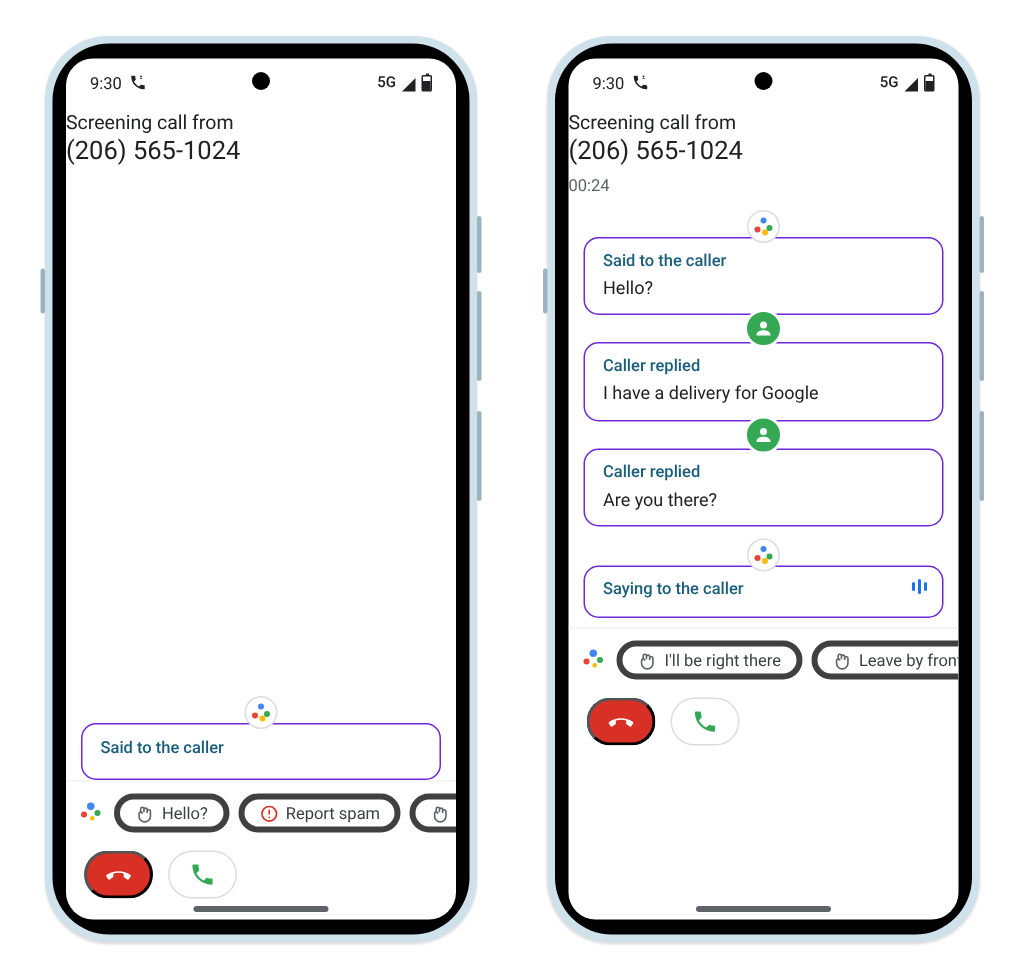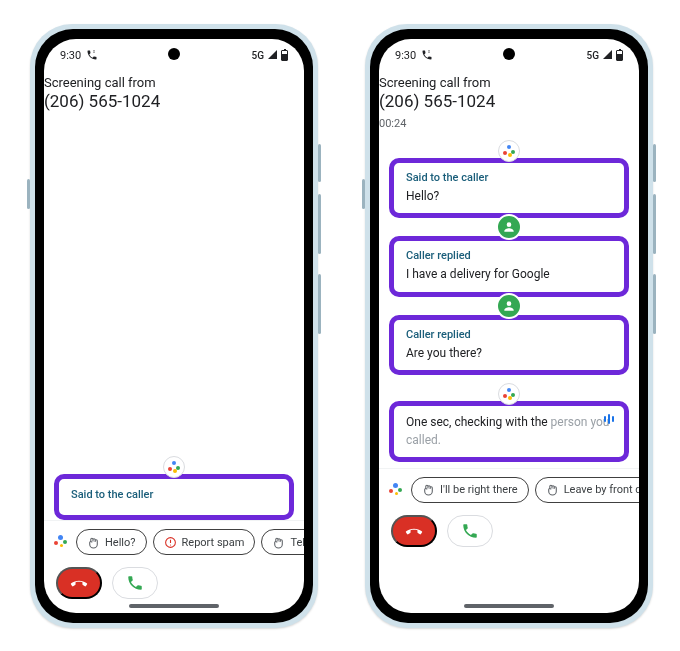--- a/index.html
+++ b/index.html
@@ -8,36 +8,36 @@
     
     .phone{position:absolute;width:288px;height:604px;border-radius:42px;background:#cfe1ea;padding:5px;box-shadow:0 1px 2px rgba(0,0,0,.15);}
     .phone.left{left:30px;top:24px;}
     .phone.right{left:365px;top:24px;}
     .bezel{width:100%;height:100%;border-radius:38px;background:#000;padding:10px 9px 10px 9px;position:relative;}
     .side-btn{position:absolute;background:#9bb3bf;border-radius:3px;}
     .btn-r1{right:-3px;top:120px;width:3px;height:38px;}
     .btn-r2{right:-3px;top:170px;width:3px;height:60px;}
     .btn-r3{right:-3px;top:250px;width:3px;height:60px;}
     .btn-l{left:-3px;top:155px;width:3px;height:30px;}
-    .screen{width:100%;height:100%;border-radius:32px;background:#fff;position:relative;overflow:hidden;display:flex;flex-direction:column;}
+    .screen{width:100%;height:100%;border-radius:18px;background:#fff;position:relative;overflow:hidden;display:flex;flex-direction:column;}
     .camera{position:absolute;top:9px;left:50%;transform:translateX(-50%);width:12px;height:12px;background:#000;border-radius:50%;z-index:5;}
     
     .status{display:flex;justify-content:space-between;align-items:center;padding:6px 16px 0 16px;height:26px;font-size:11px;color:#202124;}
     .status .sl{display:flex;align-items:center;gap:5px;}
-    .status .sr{display:flex;align-items:flex-start;gap:4px;font-size:10px;font-weight:500;}
+    .status .sr{display:flex;align-items:flex-end;gap:4px;font-size:10px;font-weight:500;}
     .navbar{position:absolute;bottom:5px;left:50%;transform:translateX(-50%);width:90px;height:4px;border-radius:2px;background:#5f6368;}
     
     .header{padding:10px 0 4px;color:#202124;}
     .header .t1{font-size:13px;}
     .header .t2{font-size:17px;padding-top:1px;}
     .header .t3{font-size:11px;color:#5f6368;padding-top:6px;}
     .flex-fill{flex:1;}
     .transcript{display:flex;flex-direction:column;gap:8px;padding:0 10px;}
     
-    .card{border:5px solid #6d28d9;border-radius:10px;background:#fff;padding:9px 12px 10px;position:relative;}
+    .card{border:1px solid #6d28d9;border-radius:10px;background:#fff;padding:9px 12px 10px;position:relative;}
     .card.compact{padding:8px 12px 8px;}
     .card-label{font-size:11px;font-weight:500;color:#1a5e7a;margin-bottom:4px;}
     .card-body{font-size:12px;line-height:1.45;color:#202124;}
     .card-body .muted{color:#9aa0a6;}
     .equalizer{position:absolute;top:8px;right:10px;display:flex;gap:2px;align-items:center;}
     .equalizer span{display:block;width:2px;background:#1a73e8;border-radius:1px;}
     .equalizer span:nth-child(1){height:6px;}
     .equalizer span:nth-child(2){height:10px;}
     .equalizer span:nth-child(3){height:6px;}
     
@@ -48,21 +48,21 @@
     .assist-dots .d1{background:#4285f4;left:4px;top:0;}
     .assist-dots .d2{background:#ea4335;left:0;top:6px;}
     .assist-dots .d3{background:#fbbc04;left:5px;top:8px;}
     .assist-dots .d4{background:#34a853;left:8px;top:5px;}
     
     .avatar-wrap{display:flex;justify-content:center;margin:-12px 0 -12px;position:relative;z-index:2;}
     .avatar{width:26px;height:26px;border-radius:50%;background:#34a853;display:flex;align-items:center;justify-content:center;border:2px solid #fff;}
     .avatar svg{width:14px;height:14px;fill:#fff;}
     
     .chips{display:flex;align-items:center;gap:6px;padding:8px 10px 6px;overflow:hidden;border-top:1px solid #f1f3f4;}
-    .chip{border:1px solid #404040;border-radius:16px;background:#fff;height:26px;display:flex;align-items:center;gap:5px;padding:0 10px;font-size:11px;color:#3c4043;white-space:nowrap;flex:0 0 auto;}
+    .chip{border:4px solid #404040;border-radius:16px;background:#fff;height:26px;display:flex;align-items:center;gap:5px;padding:0 10px;font-size:11px;color:#3c4043;white-space:nowrap;flex:0 0 auto;}
     .chip svg{width:13px;height:13px;}
     .chips .assist-mini{width:14px;height:14px;position:relative;flex:0 0 auto;margin-right:2px;}
     .chips .assist-mini span{position:absolute;border-radius:50%;}
     .chips .assist-mini .m1{width:5px;height:5px;background:#4285f4;left:4px;top:0;}
     .chips .assist-mini .m2{width:4px;height:4px;background:#ea4335;left:0;top:6px;}
     .chips .assist-mini .m3{width:3px;height:3px;background:#fbbc04;left:6px;top:9px;}
     .chips .assist-mini .m4{width:4px;height:4px;background:#34a853;left:9px;top:5px;}
     
     .callbar{display:flex;gap:10px;padding:6px 12px 14px;}
     .fab{width:46px;height:32px;border-radius:18px;display:flex;align-items:center;justify-content:center;}
@@ -258,21 +258,21 @@
                   <span class="d4"></span>
                 </div>
               </div>
             </div>
           <div class="card compact">
             <div class="equalizer">
                 <span></span>
                 <span></span>
                 <span></span>
               </div>
-            <div class="card-body"><span>One sec, checking with the </span><span class="muted">person you called.</span></div>
+            <div class="card-label">Saying to the caller</div>
           </div>
         </div>
 
         <div class="chips" style="margin-top:6px;">
           <div class="assist-mini">
               <span class="m1"></span>
               <span class="m2"></span>
               <span class="m3"></span>
               <span class="m4"></span>
             </div>

